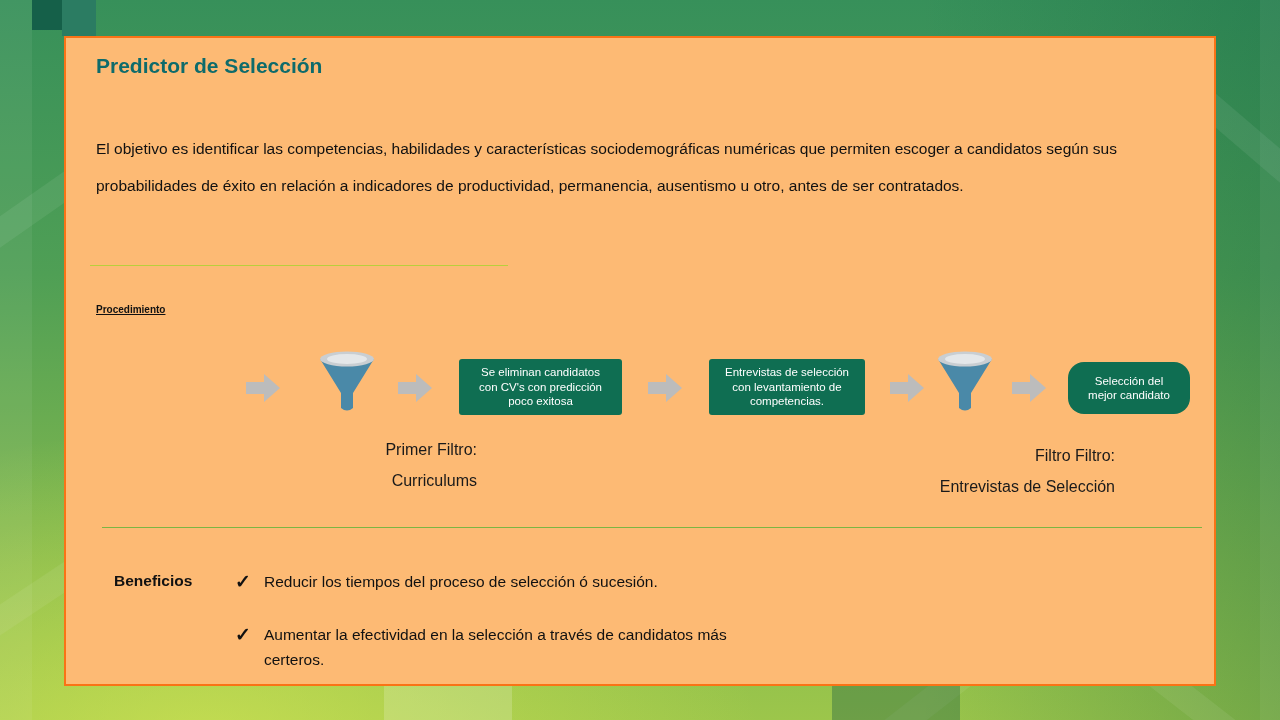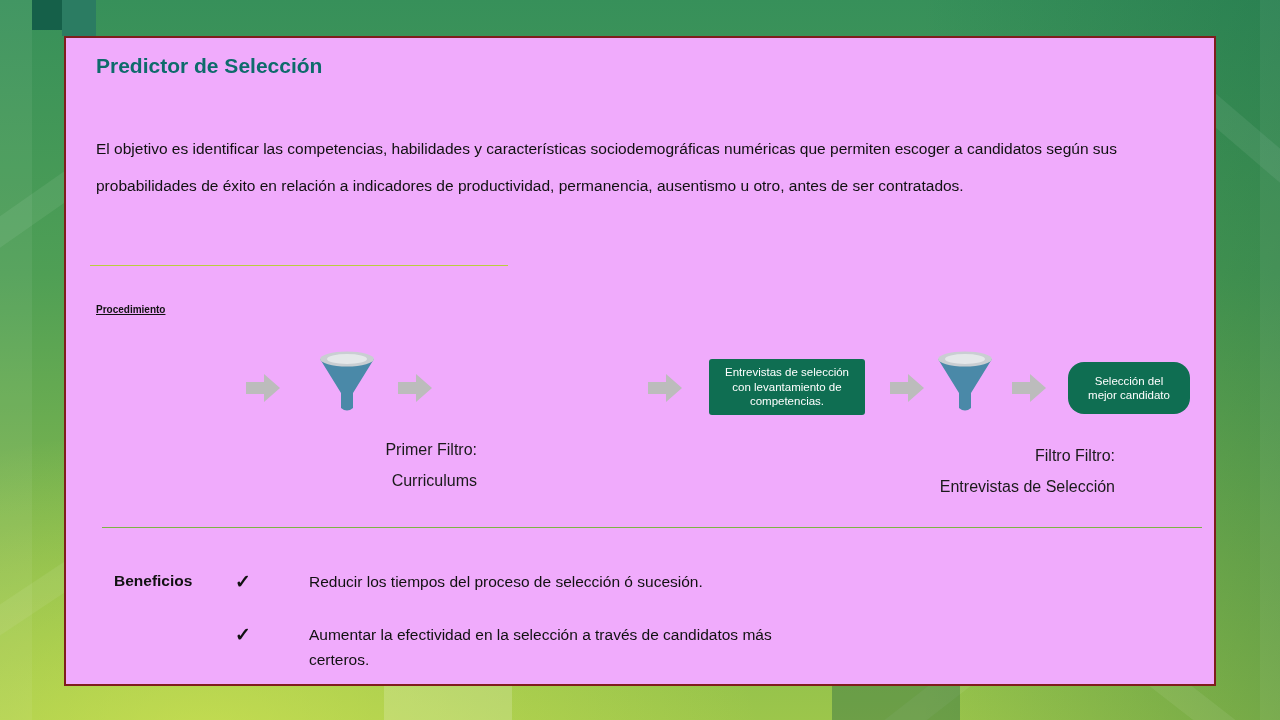--- a/index.html
+++ b/index.html
@@ -21,21 +21,21 @@
   .bar-b { left:62px; top:0; width:34px; height:36px; background:#2a7a63; opacity:.9; }
   .bar-c { left:384px; top:684px; width:128px; height:36px; background:rgba(255,255,255,.18); }
   .bar-d { left:832px; top:684px; width:128px; height:36px; background:rgba(8,78,66,.32); }
   .bar-e { right:0; top:0; width:20px; height:720px; background:rgba(255,255,255,.05); }
   .chevrons { position:absolute; inset:0; width:1280px; height:720px; }
   .chevrons polyline { fill:none; stroke:rgba(255,255,255,.07); stroke-width:26; }
 
   
   .card {
     position:absolute; left:64px; top:36px; width:1152px; height:650px;
-    background:#f0abfc; border:2px solid #7f1d1d;
+    background:#fdba74; border:2px solid #f97316;
   }
   .title {
     position:absolute; left:30px; top:16px;
     font-size:21px; font-weight:bold; color:var(--title-teal, #0e6b6b);
   }
   .objective {
     position:absolute; left:30px; top:92px; width:1072px;
     font-size:15.5px; font-weight:normal; color:#111; line-height:37px;
   }
   .divider { position:absolute; height:0; }
@@ -79,21 +79,21 @@
     position:absolute; left:30px; top:534px;
     font-size:15.5px; font-weight:bold; color:#111;margin-left:18px;
   }
   .benefit-row { position:absolute; left:169px; display:flex; }
   .b1 { top:531px; } .b2 { top:584px; }
   .benefit-check {
     width:29px; font-size:19px; font-weight:bold; color:#111; line-height:25px;
     flex:0 0 29px;
   }
   .benefit-text {
-    font-size:15.5px; color:#111; line-height:25px; white-space:pre-line; max-width:600px;margin-left:45px;
+    font-size:15.5px; color:#111; line-height:25px; white-space:pre-line; max-width:600px;
   }
 </style>
 </head>
 <body>
 
 <div class="bg-decor">
   <svg class="chevrons" viewBox="0 0 1280 720" preserveAspectRatio="none">
     <polyline points="-40,260 160,120 360,260"></polyline>
     <polyline points="880,740 1060,600 1240,740"></polyline>
     <polyline points="1040,200 1180,80 1320,200"></polyline>
@@ -131,20 +131,23 @@
       <ellipse cx="30" cy="10" rx="20" ry="5" fill="#e4e7e9"></ellipse>
     </svg>
   </div>
 
   <div class="arrow a2">
     <svg viewBox="0 0 38 34" width="38" height="34">
         <path class="arrow-shape" d="M2 11 H20 V3 L36 17 L20 31 V23 H2 Z"></path>
       </svg>
   </div>
 
+  <div class="step-box box2">Se eliminan candidatos
+con CV's con predicción
+poco exitosa</div>
 
   <div class="arrow a3">
     <svg viewBox="0 0 38 34" width="38" height="34">
         <path class="arrow-shape" d="M2 11 H20 V3 L36 17 L20 31 V23 H2 Z"></path>
       </svg>
   </div>
 
   <div class="step-box box3">Entrevistas de selección
 con levantamiento de
 competencias.</div>

